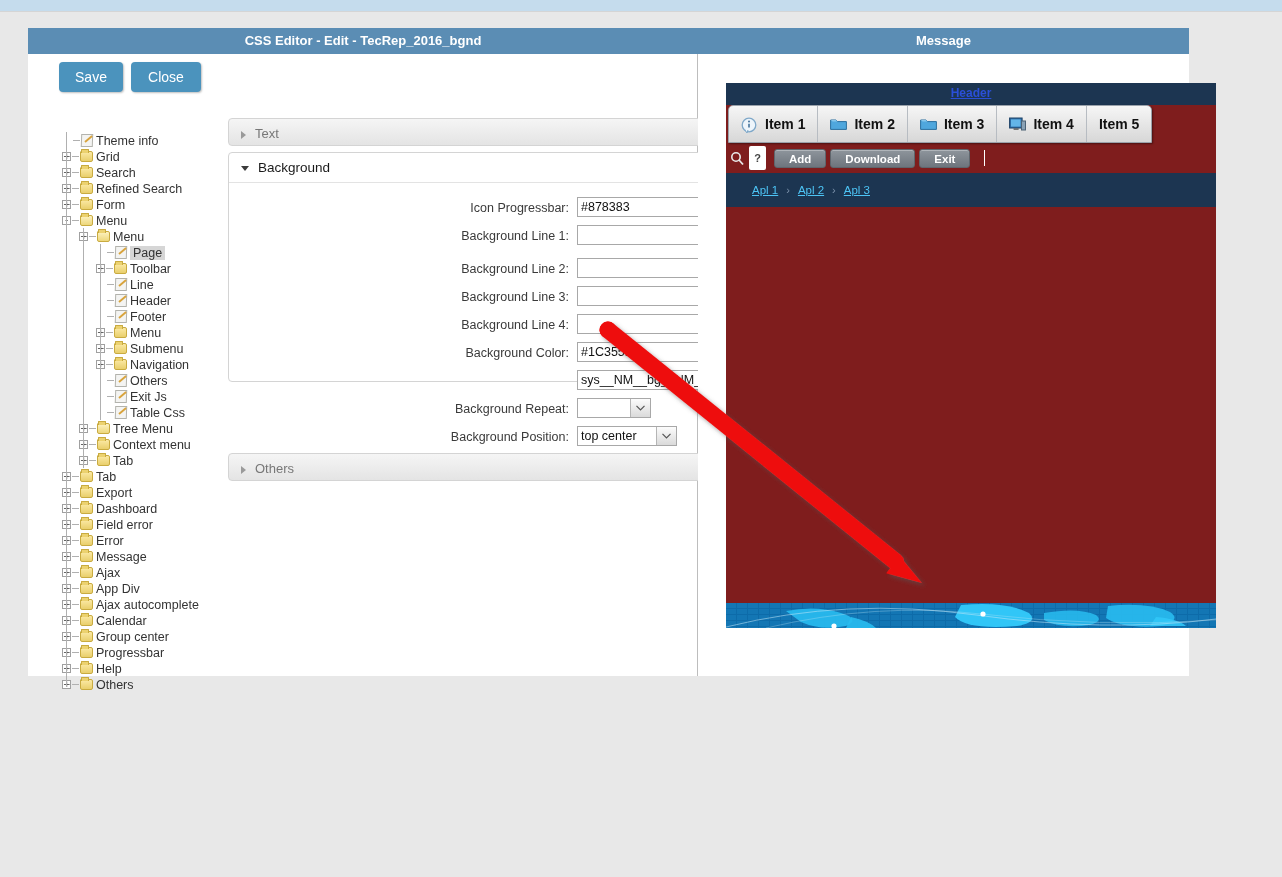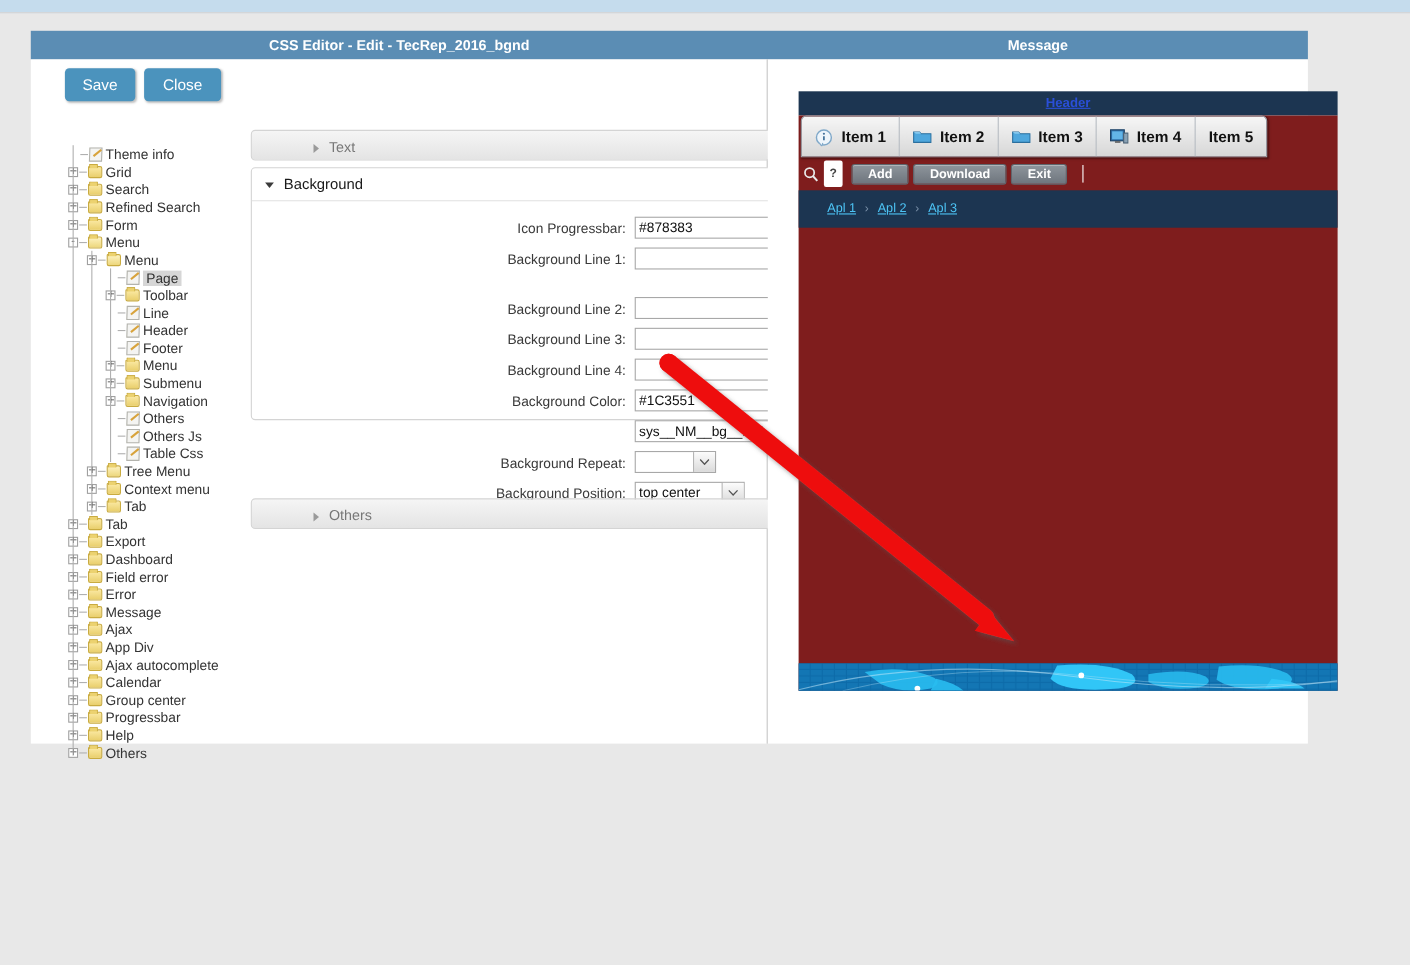--- a/index.html
+++ b/index.html
@@ -105,21 +105,21 @@
 
   
   .acc {
     position: absolute; left: 200px; width: 493px;
     border: 1px solid #d4d4d4; border-radius: 4px;
   }
   .acc-head {
     height: 30px; line-height: 30px;
     font-size: 13px; color: #555; padding-left: 12px;
   }
-  .acc.collapsed { background: linear-gradient(#f5f5f5,#e4e4e4); padding-left: 44px; }
+  .acc.collapsed { background: linear-gradient(#f5f5f5,#e4e4e4); }
   .acc.collapsed .acc-head { color: #777; }
   .acc.open { background: #ffffff; }
   .acc.open .acc-head { color: #1a1a1a; border-bottom: 1px solid #e3e3e3; font-size: 13.5px;}
   .arrow-r, .arrow-d {
     display: inline-block; margin-right: 9px; vertical-align: middle;
     width: 0; height: 0;
   }
   .arrow-r { border-left: 5px solid #9a9a9a; border-top: 4px solid transparent; border-bottom: 4px solid transparent; }
   .arrow-d { border-top: 5px solid #3b3b3b; border-left: 4px solid transparent; border-right: 4px solid transparent; }
 
@@ -260,21 +260,21 @@
         <div class="trow lvl1"><span class="expander">+</span><span class="hline"></span><span class="ficon open"></span><span class="tlabel">Menu</span></div>
         <div class="trow lvl2"><span class="spacer"></span><span class="hline"></span><span class="picon"></span><span class="tlabel sel">Page</span></div>
         <div class="trow lvl2"><span class="expander">+</span><span class="hline"></span><span class="ficon"></span><span class="tlabel">Toolbar</span></div>
         <div class="trow lvl2"><span class="spacer"></span><span class="hline"></span><span class="picon"></span><span class="tlabel">Line</span></div>
         <div class="trow lvl2"><span class="spacer"></span><span class="hline"></span><span class="picon"></span><span class="tlabel">Header</span></div>
         <div class="trow lvl2"><span class="spacer"></span><span class="hline"></span><span class="picon"></span><span class="tlabel">Footer</span></div>
         <div class="trow lvl2"><span class="expander">+</span><span class="hline"></span><span class="ficon"></span><span class="tlabel">Menu</span></div>
         <div class="trow lvl2"><span class="expander">+</span><span class="hline"></span><span class="ficon"></span><span class="tlabel">Submenu</span></div>
         <div class="trow lvl2"><span class="expander">+</span><span class="hline"></span><span class="ficon"></span><span class="tlabel">Navigation</span></div>
         <div class="trow lvl2"><span class="spacer"></span><span class="hline"></span><span class="picon"></span><span class="tlabel">Others</span></div>
-        <div class="trow lvl2"><span class="spacer"></span><span class="hline"></span><span class="picon"></span><span class="tlabel">Others Js</span></div>
+        <div class="trow lvl2"><span class="spacer"></span><span class="hline"></span><span class="picon"></span><span class="tlabel">Exit Js</span></div>
         <div class="trow lvl2"><span class="spacer"></span><span class="hline"></span><span class="picon"></span><span class="tlabel">Table Css</span></div>
         <div class="trow lvl1"><span class="expander">+</span><span class="hline"></span><span class="ficon open"></span><span class="tlabel">Tree Menu</span></div>
         <div class="trow lvl1"><span class="expander">+</span><span class="hline"></span><span class="ficon"></span><span class="tlabel">Context menu</span></div>
         <div class="trow lvl1"><span class="expander">+</span><span class="hline"></span><span class="ficon"></span><span class="tlabel">Tab</span></div>
         <div class="trow lvl0"><span class="expander">+</span><span class="hline"></span><span class="ficon"></span><span class="tlabel">Tab</span></div>
         <div class="trow lvl0"><span class="expander">+</span><span class="hline"></span><span class="ficon"></span><span class="tlabel">Export</span></div>
         <div class="trow lvl0"><span class="expander">+</span><span class="hline"></span><span class="ficon"></span><span class="tlabel">Dashboard</span></div>
         <div class="trow lvl0"><span class="expander">+</span><span class="hline"></span><span class="ficon"></span><span class="tlabel">Field error</span></div>
         <div class="trow lvl0"><span class="expander">+</span><span class="hline"></span><span class="ficon"></span><span class="tlabel">Error</span></div>
         <div class="trow lvl0"><span class="expander">+</span><span class="hline"></span><span class="ficon"></span><span class="tlabel">Message</span></div>
@@ -300,21 +300,21 @@
     <div class="acc open" id="acc-bg">
       <div class="acc-head">
         <span class="arrow-d"></span><span>Background</span>
       </div>
       <div id="form-body" style="position: relative; padding-top: 14px;">
           <div class="frow" style="position: relative; margin-bottom: 5px;">
             <span class="flabel">Icon Progressbar:</span>
             <input class="finput" value="#878383" style="">
             <span class="fswatch" style="background: rgb(135, 131, 131);"></span>
           </div>
-          <div class="frow" style="position: relative; margin-bottom: 22px;">
+          <div class="frow" style="position: relative; margin-bottom: 10px;">
             <span class="flabel">Background Line 1:</span>
             <input class="finput" value="" style="">
             <span class="fswatch" style="background: rgb(239, 239, 239);"></span>
           </div>
           <div class="frow" style="position: relative; margin-bottom: 5px;">
             <span class="flabel">Background Line 2:</span>
             <input class="finput" value="" style="">
             <span class="fswatch" style="background: rgb(239, 239, 239);"></span>
           </div>
           <div class="frow" style="position: relative; margin-bottom: 5px;">

